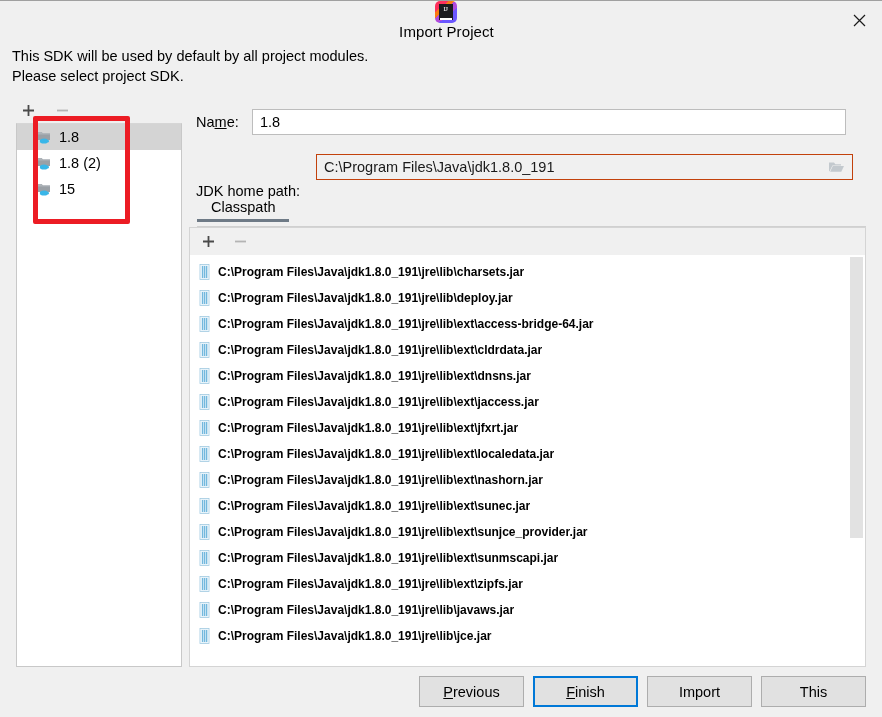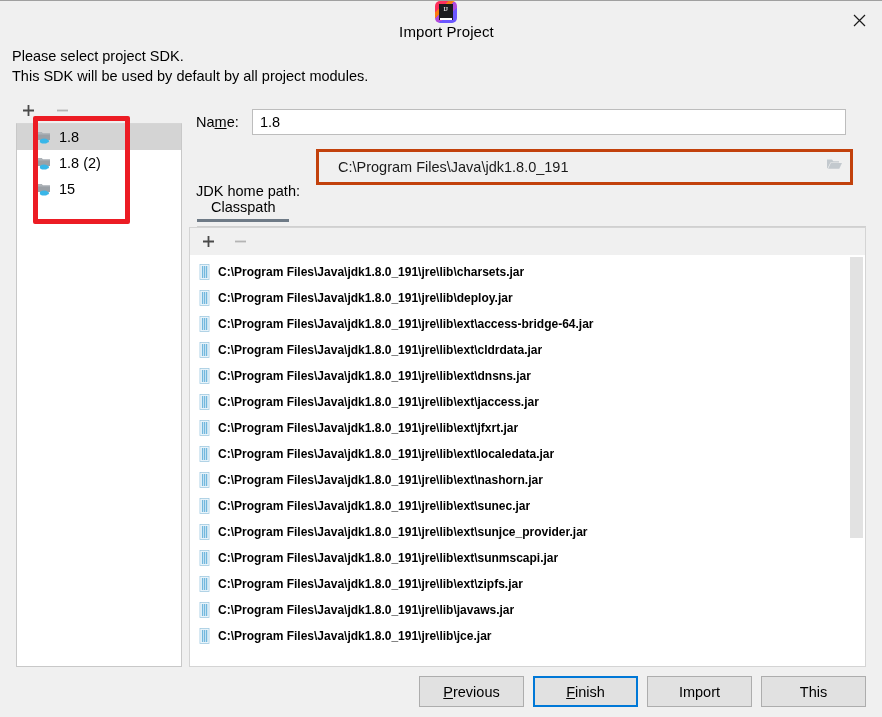--- a/index.html
+++ b/index.html
@@ -158,24 +158,24 @@
     display: flex; align-items: center;
   }
   #jdk-label {
     width: 120px;
     font-size: 14.5px;
     color: #000;
     margin-top: 47px;
   }
   #jdk-path-field {
     position: relative;
-    width: 537px; height: 36px;
+    width: 537px; height: 26px;
     background: #f0f0f0;
-    border: 3px solid #c2410c;
-    display: flex; align-items: center; padding-left: 12px;
+    border: 1px solid #c2410c;
+    display: flex; align-items: center;
   }
   #jdk-path-value {
     padding-left: 7px;
     font-size: 14.5px;
     color: #1a1a1a;
     white-space: nowrap;
   }
   #jdk-browse-btn {
     position: absolute; right: 2px; top: 1px;
     width: 28px; height: 22px;
@@ -304,22 +304,22 @@
     </div>
     <span id="window-title">Import Project</span>
     <div id="close-btn">
       <svg width="13" height="13" viewBox="0 0 13 13">
         <path d="M1,1 L12,12 M12,1 L1,12" stroke="#1b1b1b" stroke-width="1.2" fill="none"></path>
       </svg>
     </div>
   </div>
 
   <div id="header-text">
+    <div>This SDK will be used by default by all project modules.</div>
     <div>Please select project SDK.</div>
-    <div>This SDK will be used by default by all project modules.</div>
   </div>
 
   <div id="left-toolbar">
     <div class="tb-icon">
       <svg width="13" height="13" viewBox="0 0 13 13">
         <path d="M6.5,1 L6.5,12 M1,6.5 L12,6.5" stroke="#4a4a4a" stroke-width="1.8"></path>
       </svg>
     </div>
     <div class="tb-icon" style="margin-left:10px;">
       <svg width="13" height="13" viewBox="0 0 13 13">

